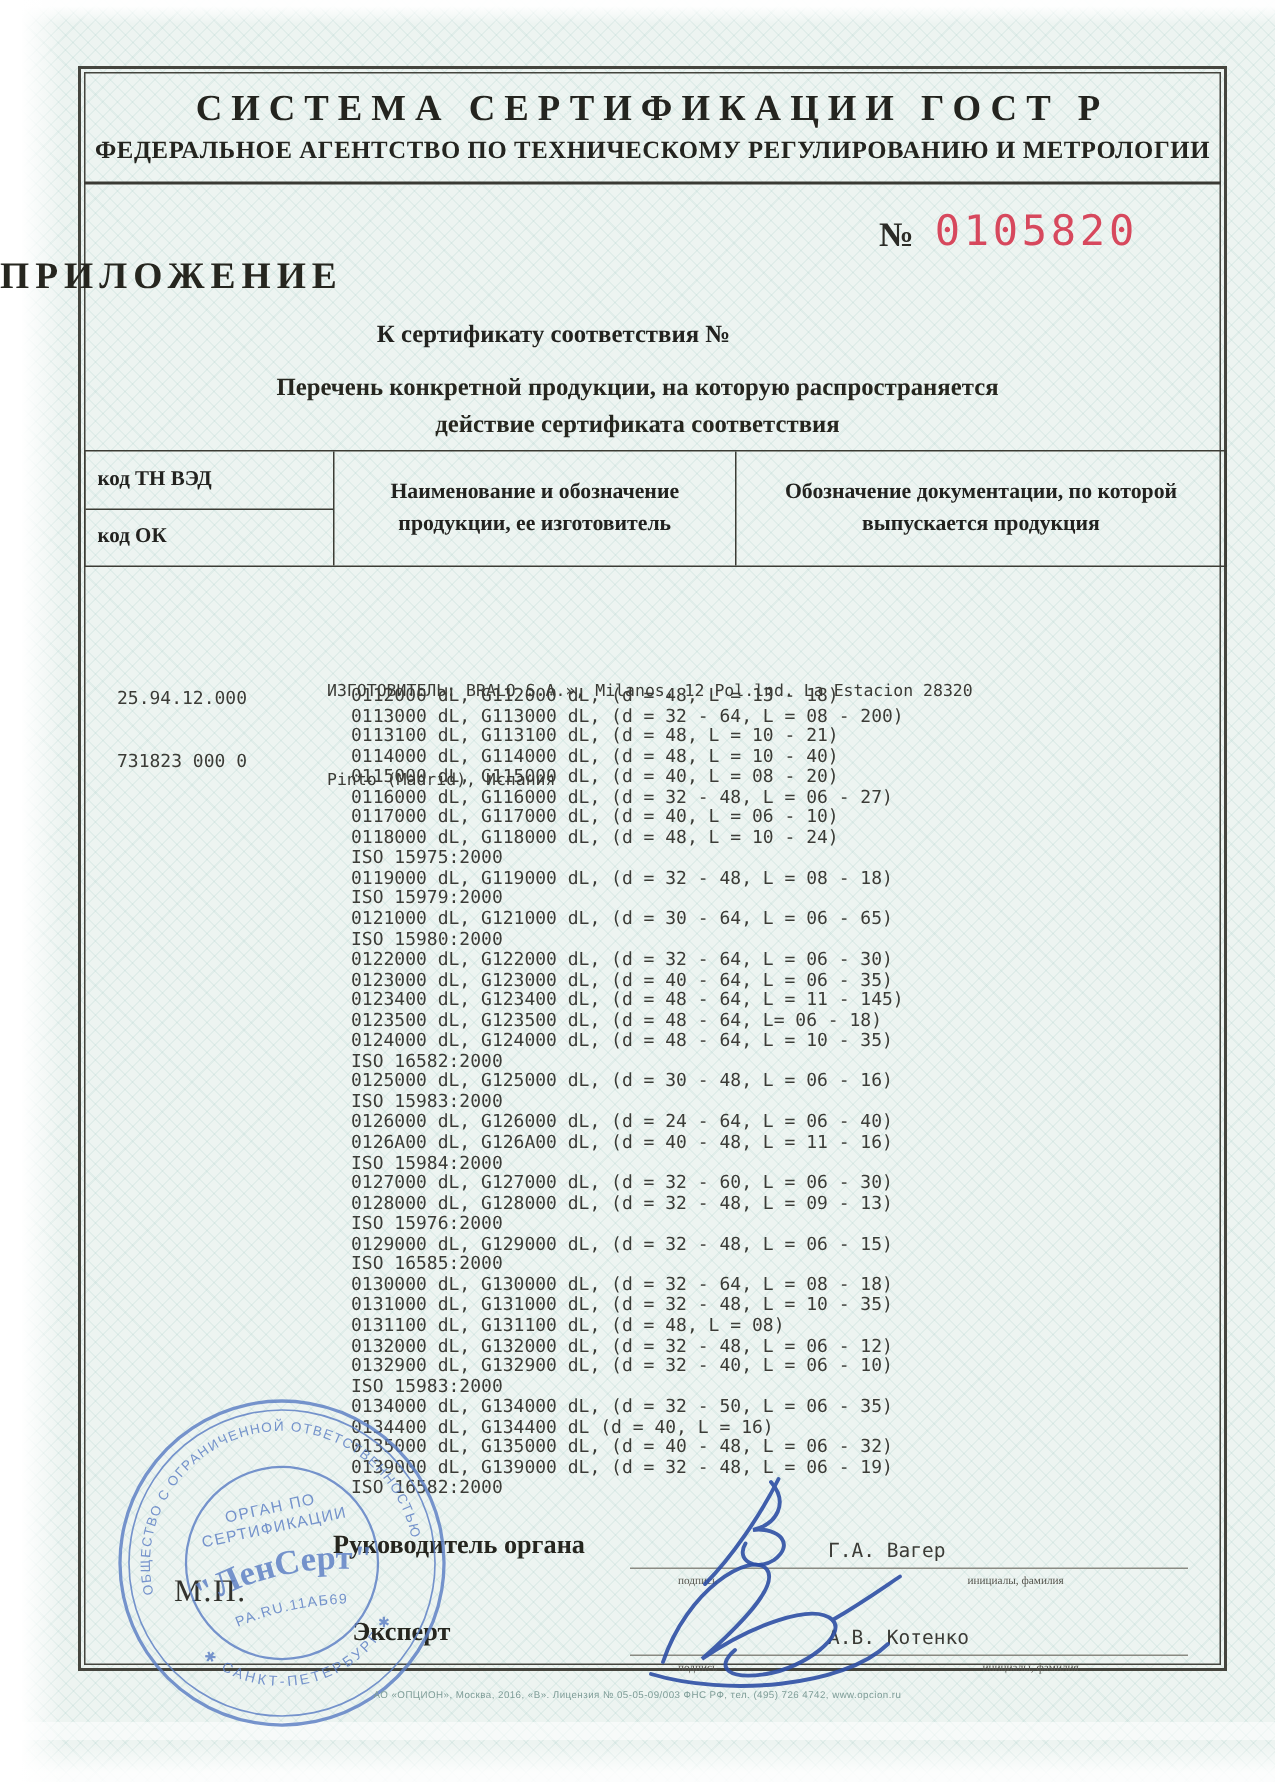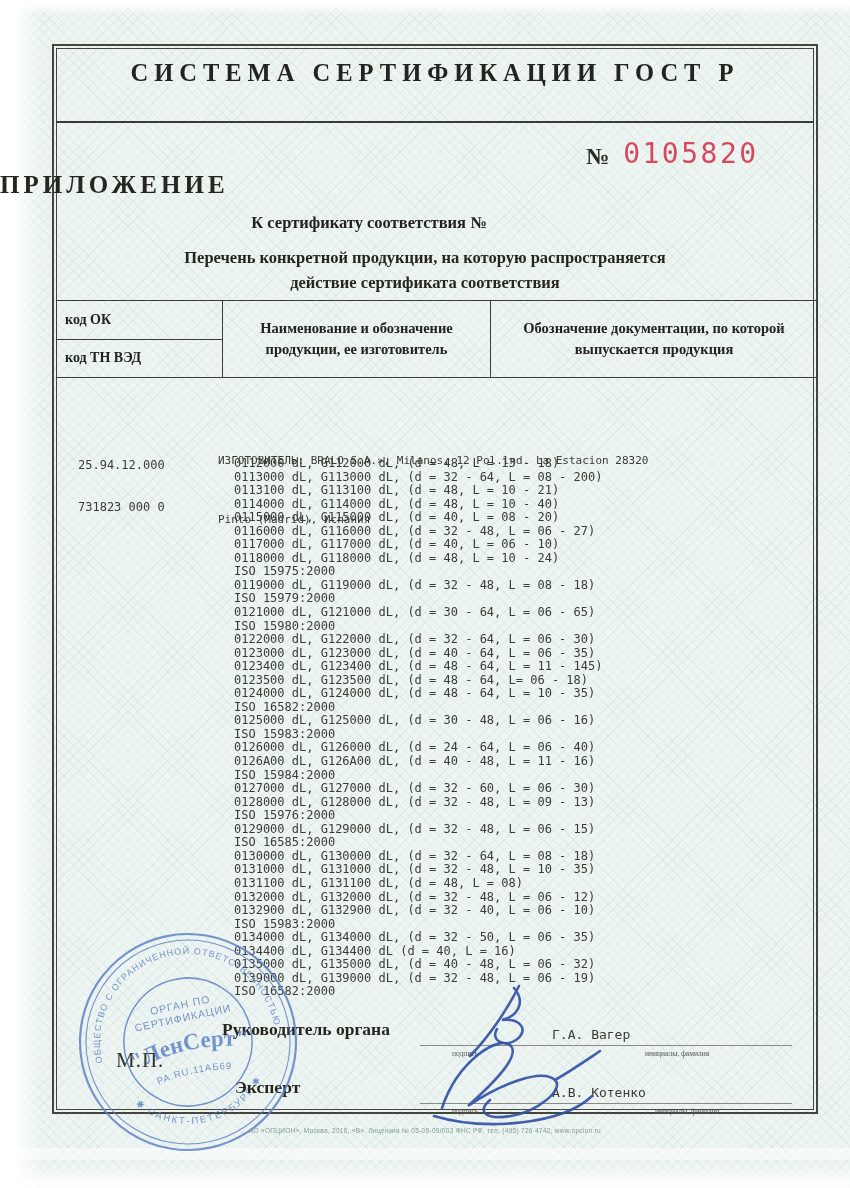--- a/index.html
+++ b/index.html
@@ -84,42 +84,43 @@
   <div class="edge-left"></div>
   <div class="edge-bottom"></div>
   <div class="band-bottom"></div>
 
   <div class="frame">
     <div class="frame-inner"></div>
   </div>
 
   <div class="header-band">
     <div class="title-main">СИСТЕМА СЕРТИФИКАЦИИ ГОСТ Р</div>
+    <div class="title-sub">ФЕДЕРАЛЬНОЕ АГЕНТСТВО ПО ТЕХНИЧЕСКОМУ РЕГУЛИРОВАНИЮ И МЕТРОЛОГИИ</div>
   </div>
 
   <div class="doc-number">
     <span class="no-sign">№</span>
     <span class="no-value">0105820</span>
   </div>
 
   <div class="appendix-title">ПРИЛОЖЕНИЕ</div>
 
   <div class="cert-line">
     <span class="cert-label">К сертификату соответствия №</span>
   </div>
 
   <div class="list-heading">
     <div>Перечень конкретной продукции,  на которую распространяется</div>
     <div>действие сертификата соответствия</div>
   </div>
 
   <div class="spec-table">
     <div class="spec-c1">
+      <div>код ТН ВЭД</div>
       <div>код ОК</div>
-      <div>код ТН ВЭД</div>
     </div>
     <div class="spec-c2">Наименование и обозначение продукции, ее изготовитель</div>
     <div class="spec-c3">Обозначение документации, по которой выпускается продукция</div>
   </div>
 
   <div class="manufacturer mono">
     <div>ИЗГОТОВИТЕЛЬ: BRALO S.A.», Milanos, 12 Pol.lnd. La Estacion 28320</div>
     <div>Pinto (Madrid), Испания</div>
   </div>
 

